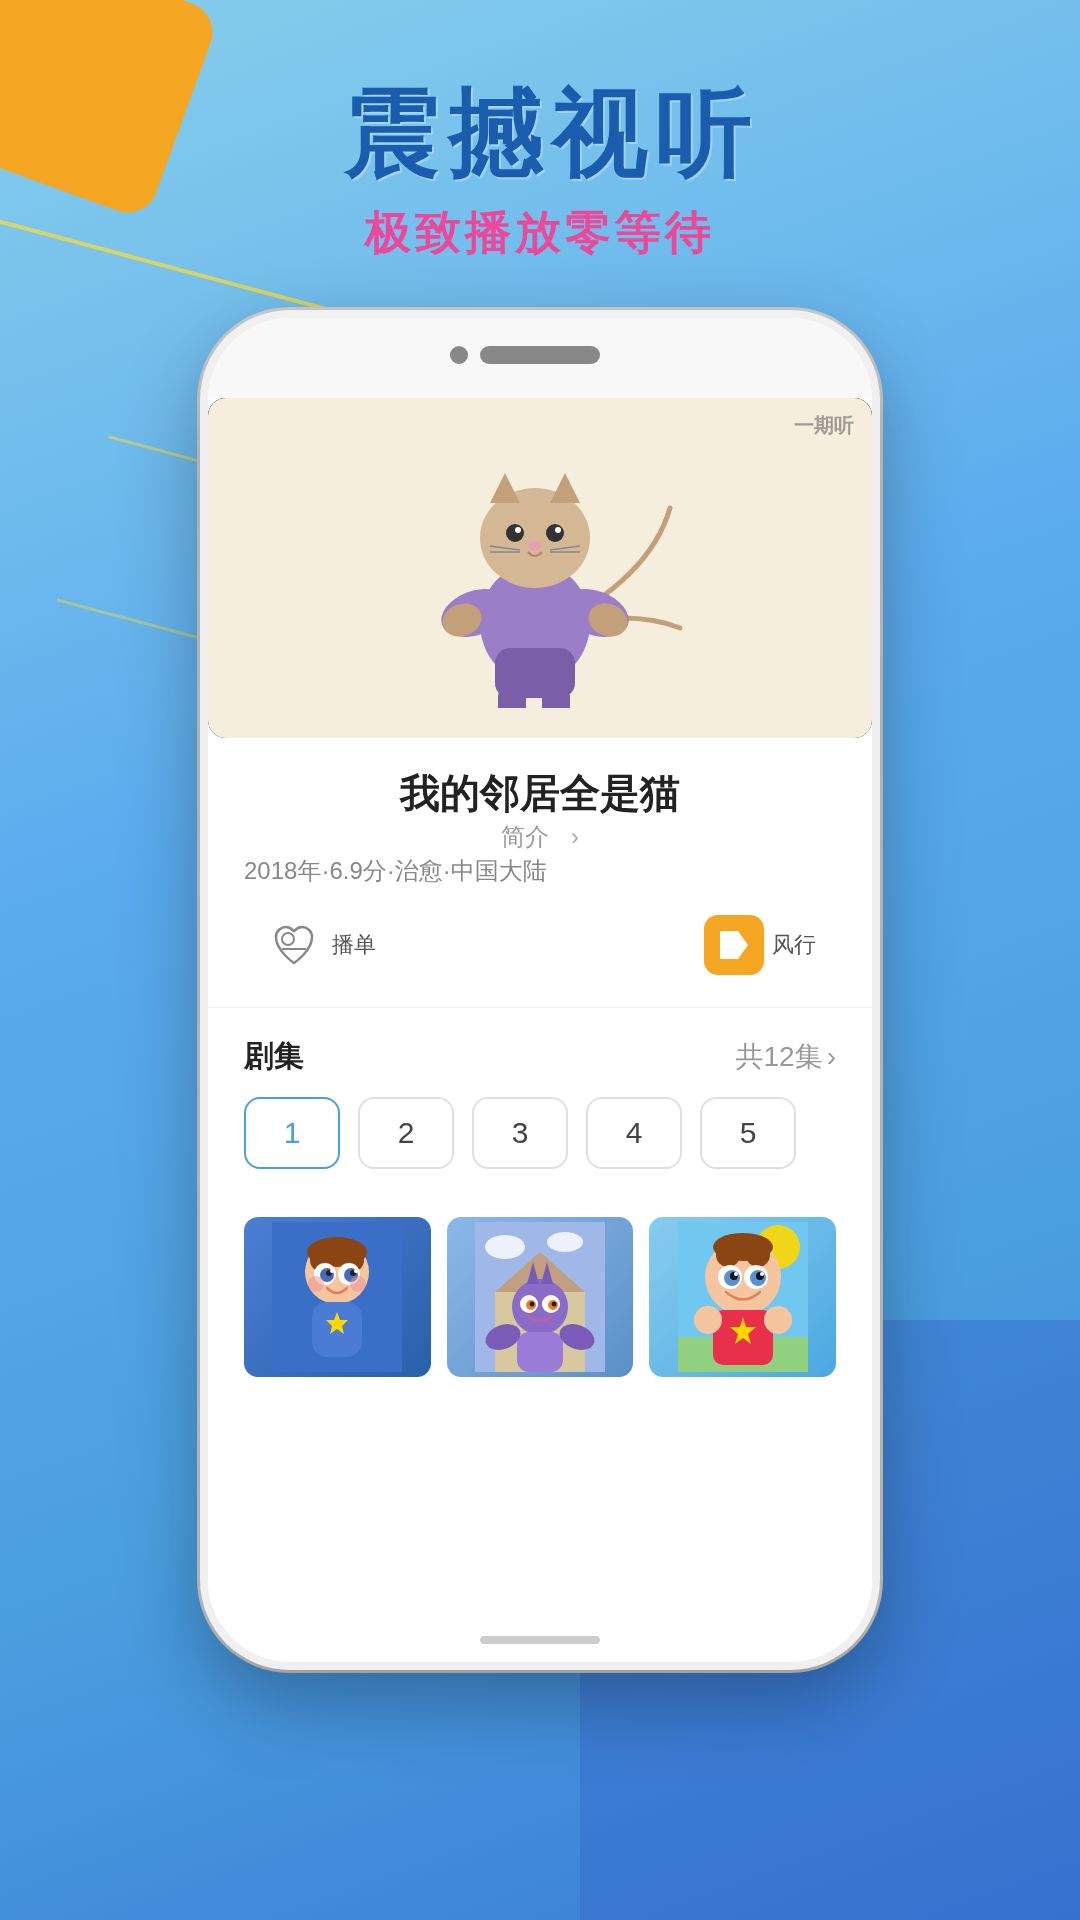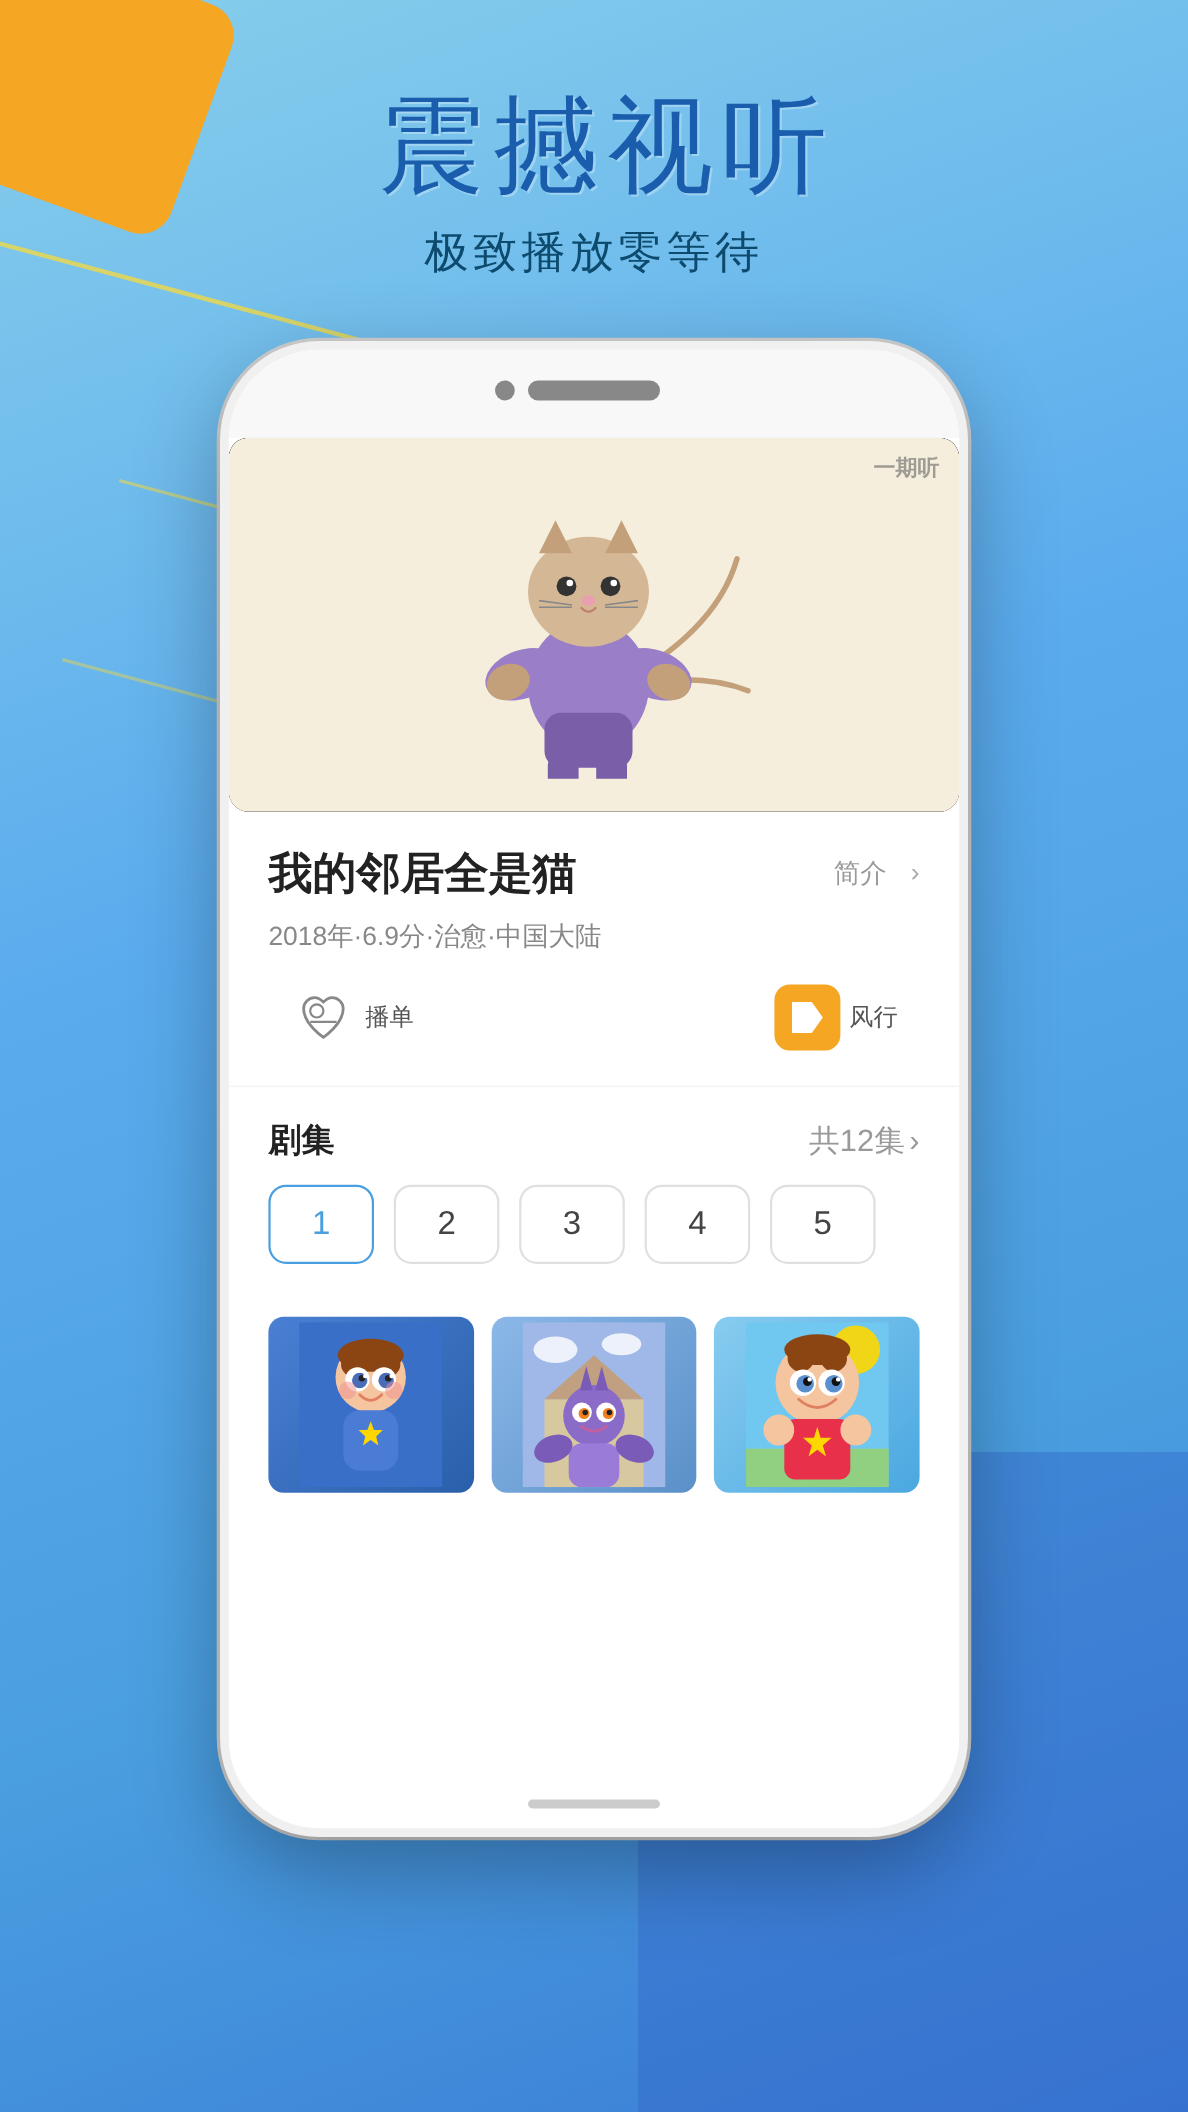--- a/index.html
+++ b/index.html
@@ -70,31 +70,31 @@
     .header-area {
       position: absolute;
       top: 80px;
       left: 0;
       right: 0;
       text-align: center;
       z-index: 2;
     }
     .main-title {
       font-size: 96px;
-      font-weight: 400;
+      font-weight: 700;
       color: #1A5DAD;
       letter-spacing: 8px;
       text-shadow: 2px 2px 0 rgba(255,255,255,0.3);
       line-height: 1.1;
       margin-left: 24px;
     }
     .sub-title {
-      font-size: 40px;
-      font-weight: 400;
-      color: #0c4a6e;
+      font-size: 46px;
+      font-weight: 700;
+      color: #ec4899;
       letter-spacing: 4px;
       margin-top: 16px;
     }
 
     
     .phone-container {
       position: absolute;
       top: 310px;
       left: 50%;
       transform: translateX(-50%);
@@ -214,22 +214,23 @@
     
     .content-area {
       padding: 28px 36px 20px;
       background: #fff;
     }
 
     
     .title-row {
       display: flex;
       align-items: center;
-      justify-content: space-between;
-      margin-bottom: 14px;
+      justify-content: flex-end;
+      margin-bottom: 2px;
+      flex-direction: column;
     }
     .show-title {
       font-size: 40px;
       font-weight: 700;
       color: #222;
     }
     .intro-link {
       font-size: 24px;
       color: #999;
       display: flex;

